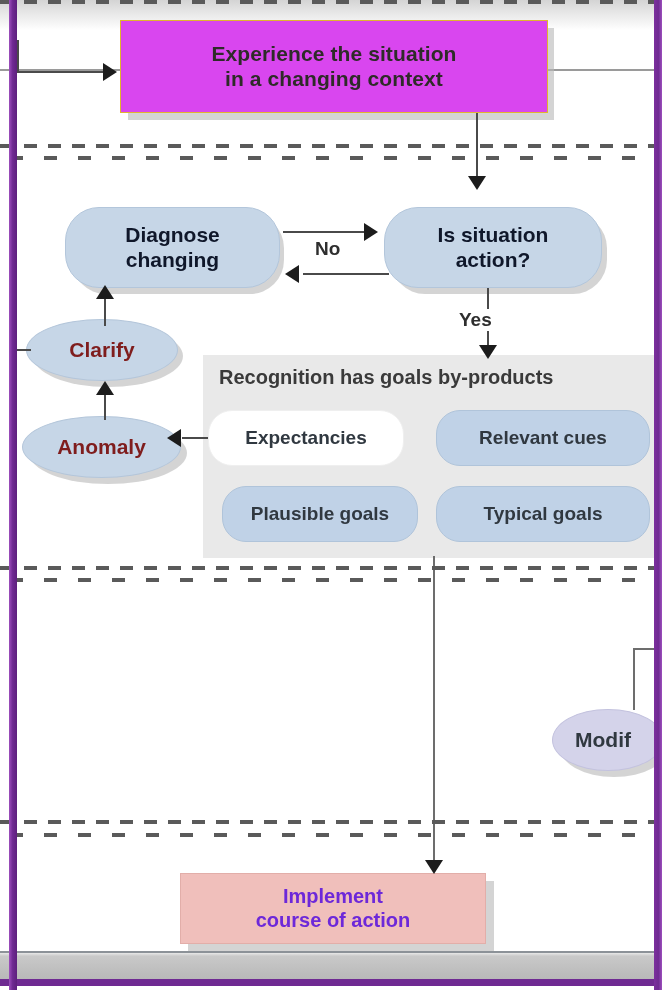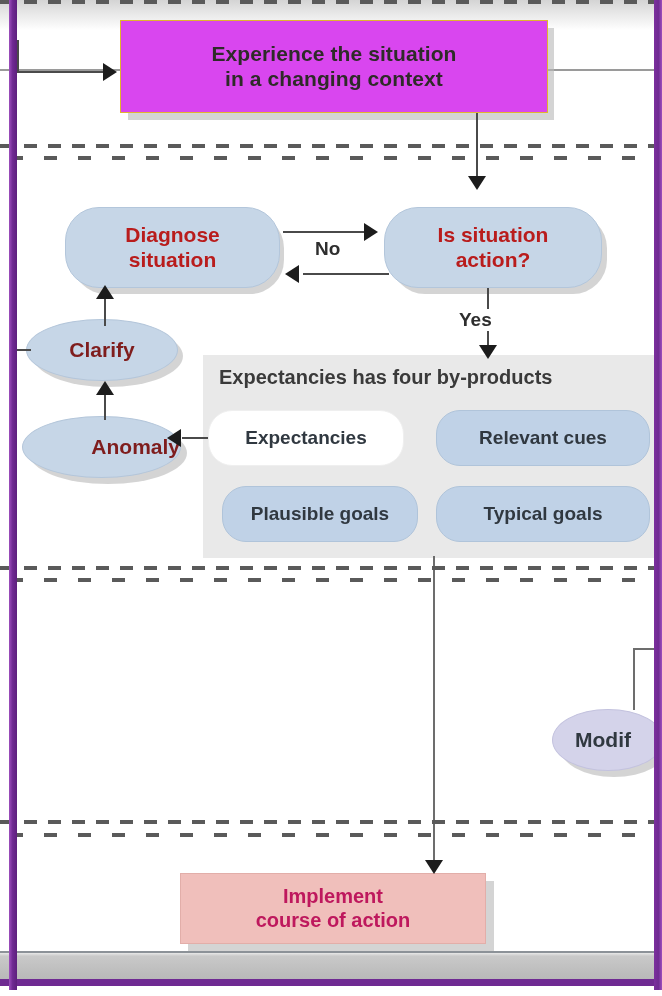--- a/index.html
+++ b/index.html
@@ -70,25 +70,25 @@
         display:flex;align-items:center;justify-content:center;text-align:center;
         color:#2e2b28;line-height:1.18;}
   .shadow{position:absolute;z-index:3;background:#b9b9b9;opacity:.62;}
 
   .box-yellow{
     background:#d946ef;border:1px solid #e0b52f;
     font-size:21px;font-weight:bold;letter-spacing:.1px;
   }
   .box-pink{
     background:#f0bfbb;border:1px solid #e2aea9;
-    font-size:20px;font-weight:bold;color:#be185d;
+    font-size:20px;font-weight:bold;color:#6d28d9;
   }
   .pill-blue{
     background:#c6d6e7;border:1px solid #b3c6db;border-radius:34px;
-    font-size:21px;font-weight:bold;color:#b91c1c;
+    font-size:21px;font-weight:bold;color:#0f172a;
   }
   .pill-blue-sm{
     background:#c0d2e7;border:1px solid #b0c4da;border-radius:24px;
     font-size:19px;font-weight:bold;color:#303840;
   }
   .pill-white{
     background:#ffffff;border:1px solid #efefef;border-radius:24px;
     font-size:19px;font-weight:bold;color:#303840;
   }
   .ellipse-blue{
@@ -157,21 +157,21 @@
     </span>
   </div>
 
   <div class="ln lnv" style="left:476px;top:113px;height:68px;"></div>
   <div class="arrow arr-down" style="left:468px;top:176px;"></div>
 
   <div class="shadow" style="left:72px;top:214px;width:212px;height:80px;border-radius:34px;"></div>
   <div class="node pill-blue" style="left:65px;top:207px;width:215px;height:81px;">
     <span>
       <span>Diagnose</span><br>
-      <span>situation</span>
+      <span>changing</span>
     </span>
   </div>
 
   <div class="shadow" style="left:391px;top:214px;width:216px;height:80px;border-radius:34px;"></div>
   <div class="node pill-blue" style="left:384px;top:207px;width:218px;height:81px;">
     <span>
       <span>Is situation</span><br>
       <span>action?</span>
     </span>
   </div>
@@ -191,32 +191,32 @@
   <div class="node ellipse-blue" style="left:26px;top:319px;width:152px;height:62px;">
     <span>Clarify</span>
   </div>
 
   <div class="ln lnh" style="left:13px;top:349px;width:18px;"></div>
 
   <div class="ln lnv" style="left:104px;top:296px;height:30px;"></div>
   <div class="arrow arr-up" style="left:96px;top:285px;"></div>
 
   <div class="shadow" style="left:29px;top:422px;width:158px;height:62px;border-radius:50%;"></div>
-  <div class="node ellipse-blue" style="left:22px;top:416px;width:159px;height:62px;justify-content:flex-end;">
+  <div class="node ellipse-blue" style="left:22px;top:416px;width:159px;height:62px;">
     <span>Anomaly</span>
   </div>
 
   <div class="ln lnv" style="left:104px;top:392px;height:28px;"></div>
   <div class="arrow arr-up" style="left:96px;top:381px;"></div>
 
   <div class="ln lnh" style="left:182px;top:437px;width:42px;"></div>
   <div class="arrow arr-left" style="left:167px;top:429px;"></div>
 
   <div class="panel-gray" style="left:203px;top:355px;width:459px;height:203px;"></div>
-  <div class="panel-title" style="left:219px;top:366px;">Expectancies has four by-products</div>
+  <div class="panel-title" style="left:219px;top:366px;">Recognition has goals by-products</div>
 
   <div class="node pill-white" style="left:208px;top:410px;width:196px;height:56px;">
     <span>Expectancies</span>
   </div>
   <div class="node pill-blue-sm" style="left:436px;top:410px;width:214px;height:56px;">
     <span>Relevant cues</span>
   </div>
   <div class="node pill-blue-sm" style="left:222px;top:486px;width:196px;height:56px;">
     <span>Plausible goals</span>
   </div>

